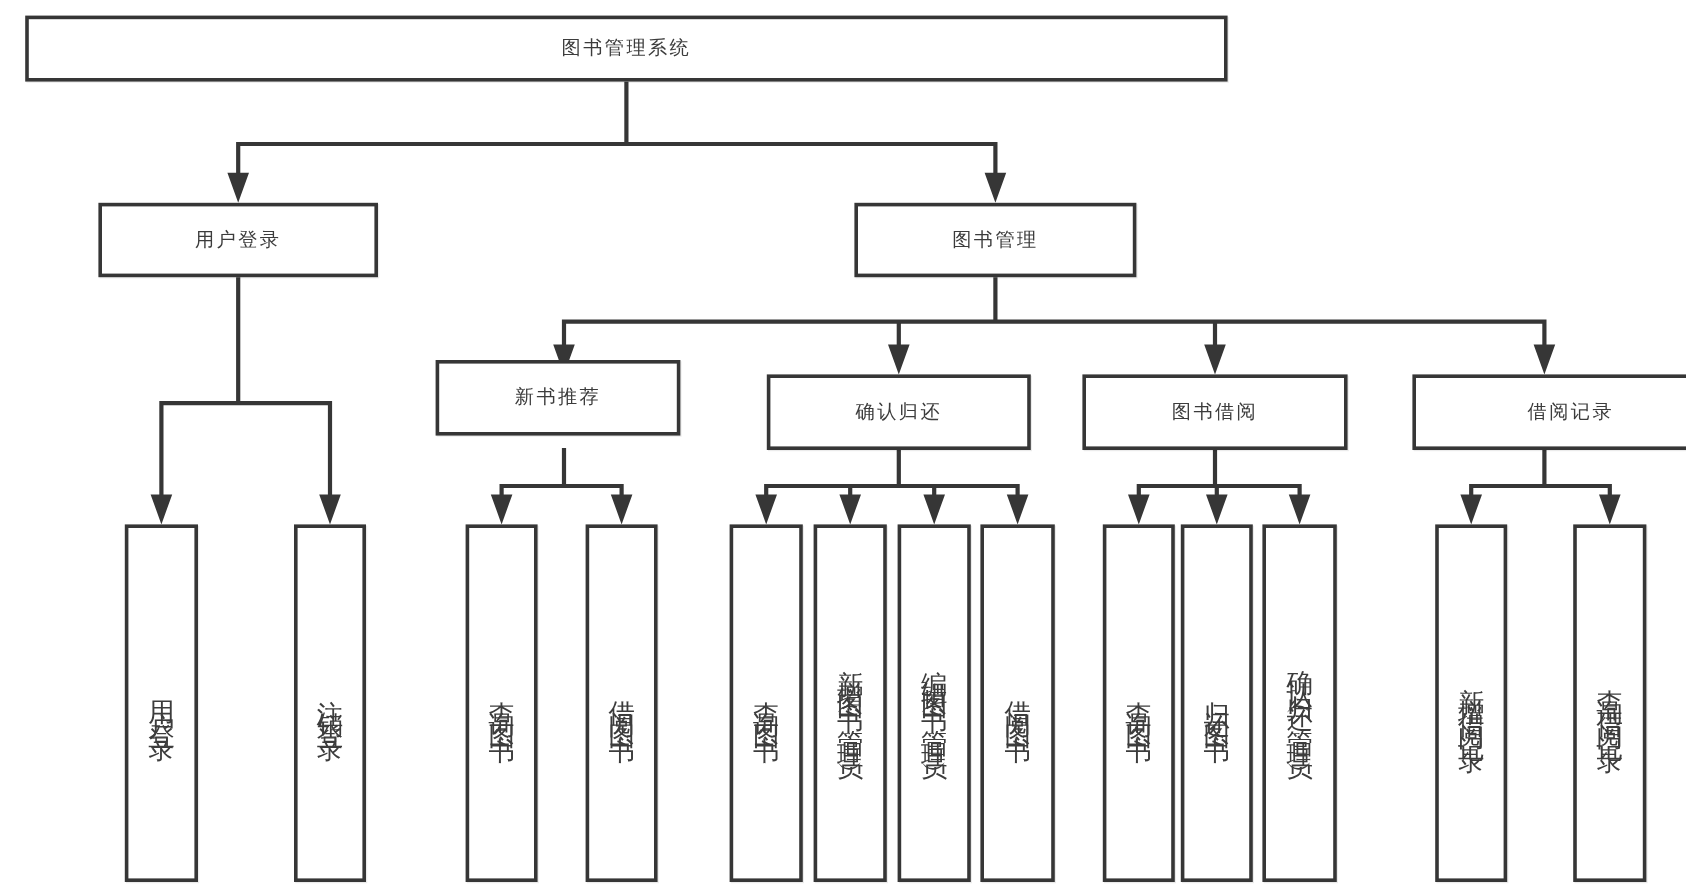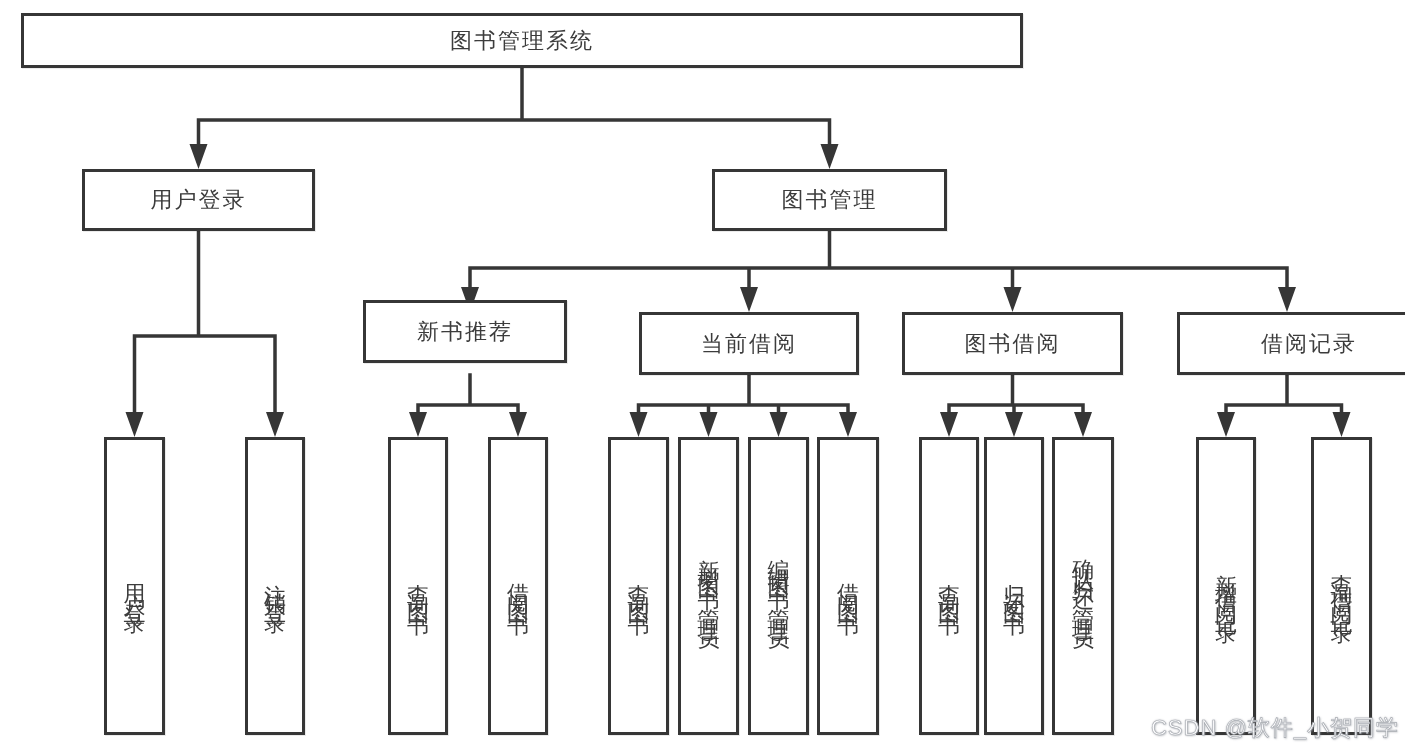--- a/index.html
+++ b/index.html
@@ -45,21 +45,21 @@
     border: 3px solid var(--line);
     background: var(--box-bg);
     color: var(--text);
     display: flex;
     align-items: center;
     justify-content: center;
     text-align: center;
     box-shadow: 1px 1px 0 rgba(0,0,0,0.08);
   }
   .node.h {
-    font-size: 22px;
+    font-size: 16px;
     letter-spacing: 2px;
     white-space: nowrap;
   }
   .node.v {
     writing-mode: vertical-rl;
     text-orientation: mixed;
     font-size: 22px;
     letter-spacing: 10px;
     line-height: 1;
   }
@@ -137,21 +137,21 @@
       M1217 412 H1235 L1226 437 Z
       M1332.5 412 H1350.5 L1341.5 437 Z"></path>
   </svg>
 
   <div class="node h" style="left:21px; top:13px; width:1002px; height:55px;">图书管理系统</div>
 
   <div class="node h" style="left:82px; top:169px; width:233px; height:62px;">用户登录</div>
   <div class="node h" style="left:712px; top:169px; width:235px; height:62px;">图书管理</div>
 
   <div class="node h" style="left:363px; top:300px; width:204px; height:63px;">新书推荐</div>
-  <div class="node h" style="left:639px; top:312px; width:220px; height:63px;">当前借阅</div>
+  <div class="node h" style="left:639px; top:312px; width:220px; height:63px;">确认归还</div>
   <div class="node h" style="left:902px; top:312px; width:221px; height:63px;">图书借阅</div>
   <div class="node h" style="left:1177px; top:312px; width:264px; height:63px;">借阅记录</div>
 
   <div class="node v" style="left:104px; top:437px; width:61px; height:298px;">用户登录</div>
   <div class="node v" style="left:245px; top:437px; width:60px; height:298px;">注销登录</div>
 
   <div class="node v" style="left:388px; top:437px; width:60px; height:298px;">查询图书</div>
   <div class="node v" style="left:488px; top:437px; width:60px; height:298px;">借阅图书</div>
 
   <div class="node v" style="left:608px; top:437px; width:61px; height:298px;">查询图书</div>
@@ -159,15 +159,14 @@
   <div class="node v" style="left:748px; top:437px; width:61px; height:298px;">编辑图书（管理员）</div>
   <div class="node v" style="left:817px; top:437px; width:62px; height:298px;">借阅图书</div>
 
   <div class="node v" style="left:919px; top:437px; width:60px; height:298px;">查询图书</div>
   <div class="node v" style="left:984px; top:437px; width:60px; height:298px;">归还图书</div>
   <div class="node v" style="left:1052px; top:437px; width:62px; height:298px;">确认归还（管理员）</div>
 
   <div class="node v" style="left:1196px; top:437px; width:60px; height:298px;">新增借阅记录</div>
   <div class="node v" style="left:1311px; top:437px; width:61px; height:298px;">查询借阅记录</div>
 
-  <div class="watermark">CSDN @软件_小贺同学</div>
 
 </div>
 
 </body></html>

